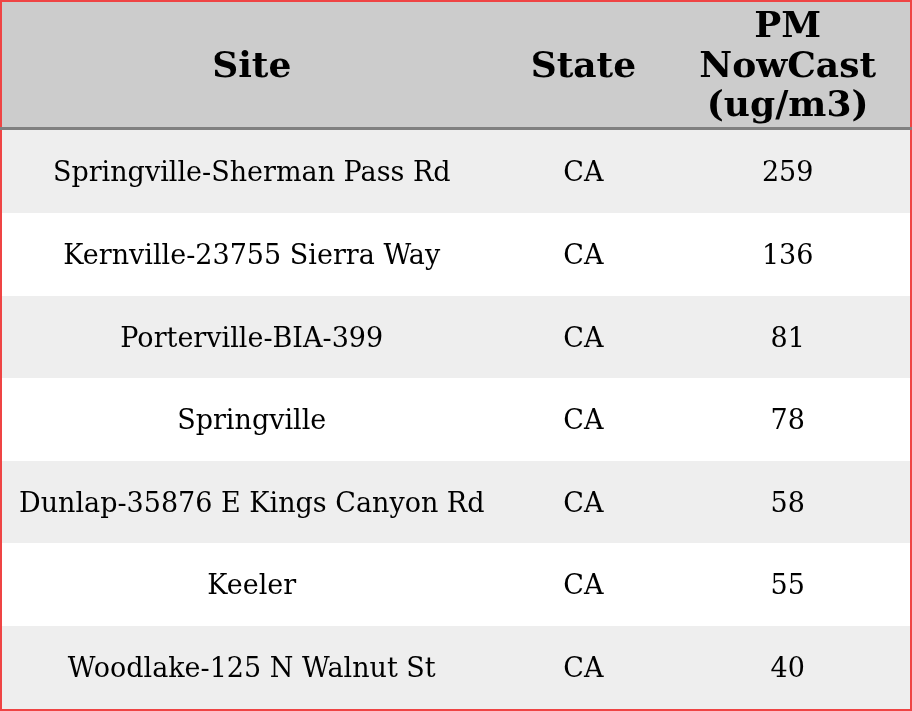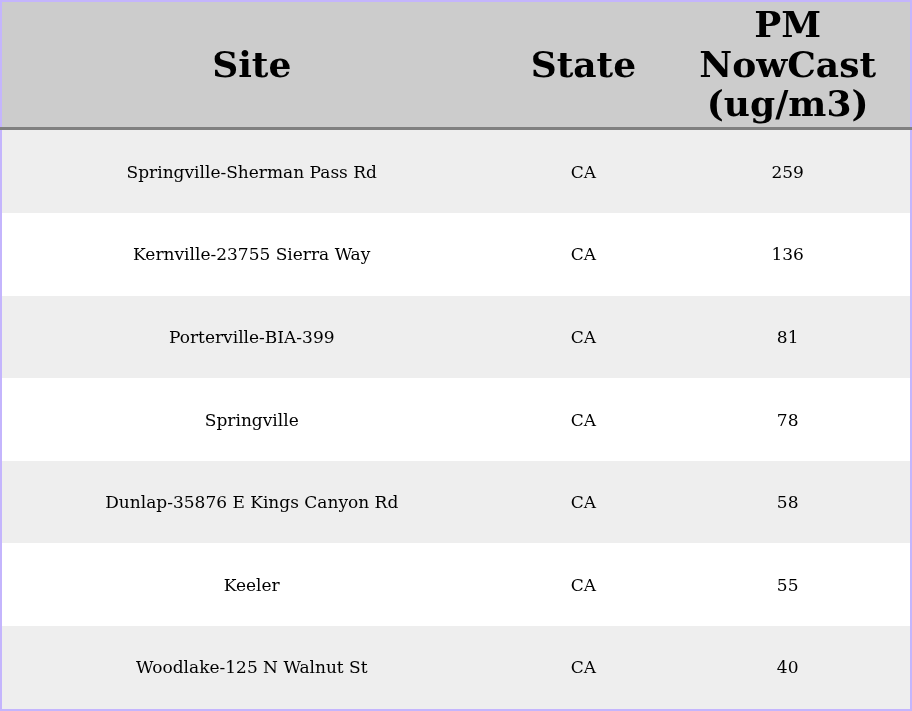--- a/index.html
+++ b/index.html
@@ -11,41 +11,41 @@
     width: 912px;
     height: 711px;
     box-sizing: border-box;
   }
   table.aqi-table {
     width: 912px;
     height: 711px;
     border-collapse: collapse;
     table-layout: fixed;
     box-sizing: border-box;
-    border: 2px solid #c4b5fd;
+    border: 2px solid #ef4444;
     font-family: "DejaVu Serif", "Liberation Serif", serif;
     color: #000000;
   }
   col.col-site  { width: 55%; }
   col.col-state { width: 18%; }
   col.col-pm    { width: 27%; }
   thead th {
     background: #cccccc;
     border-bottom: 3px solid #808080;
     height: 125px;
     font-size: 36px;
     font-weight: bold;
     line-height: 1.1;
     text-align: center;
     vertical-align: middle;
     padding: 0 14px;
   }
   tbody td {
     height: 57px;
-    font-size: 17px;
+    font-size: 27px;
     font-weight: normal;
     text-align: center;
     vertical-align: middle;
     padding: 0 8px;
     overflow: hidden;
     white-space: nowrap;
   }
   tbody tr:nth-child(odd)  td { background: #eeeeee; }
   tbody tr:nth-child(even) td { background: #ffffff; }
 </style>

